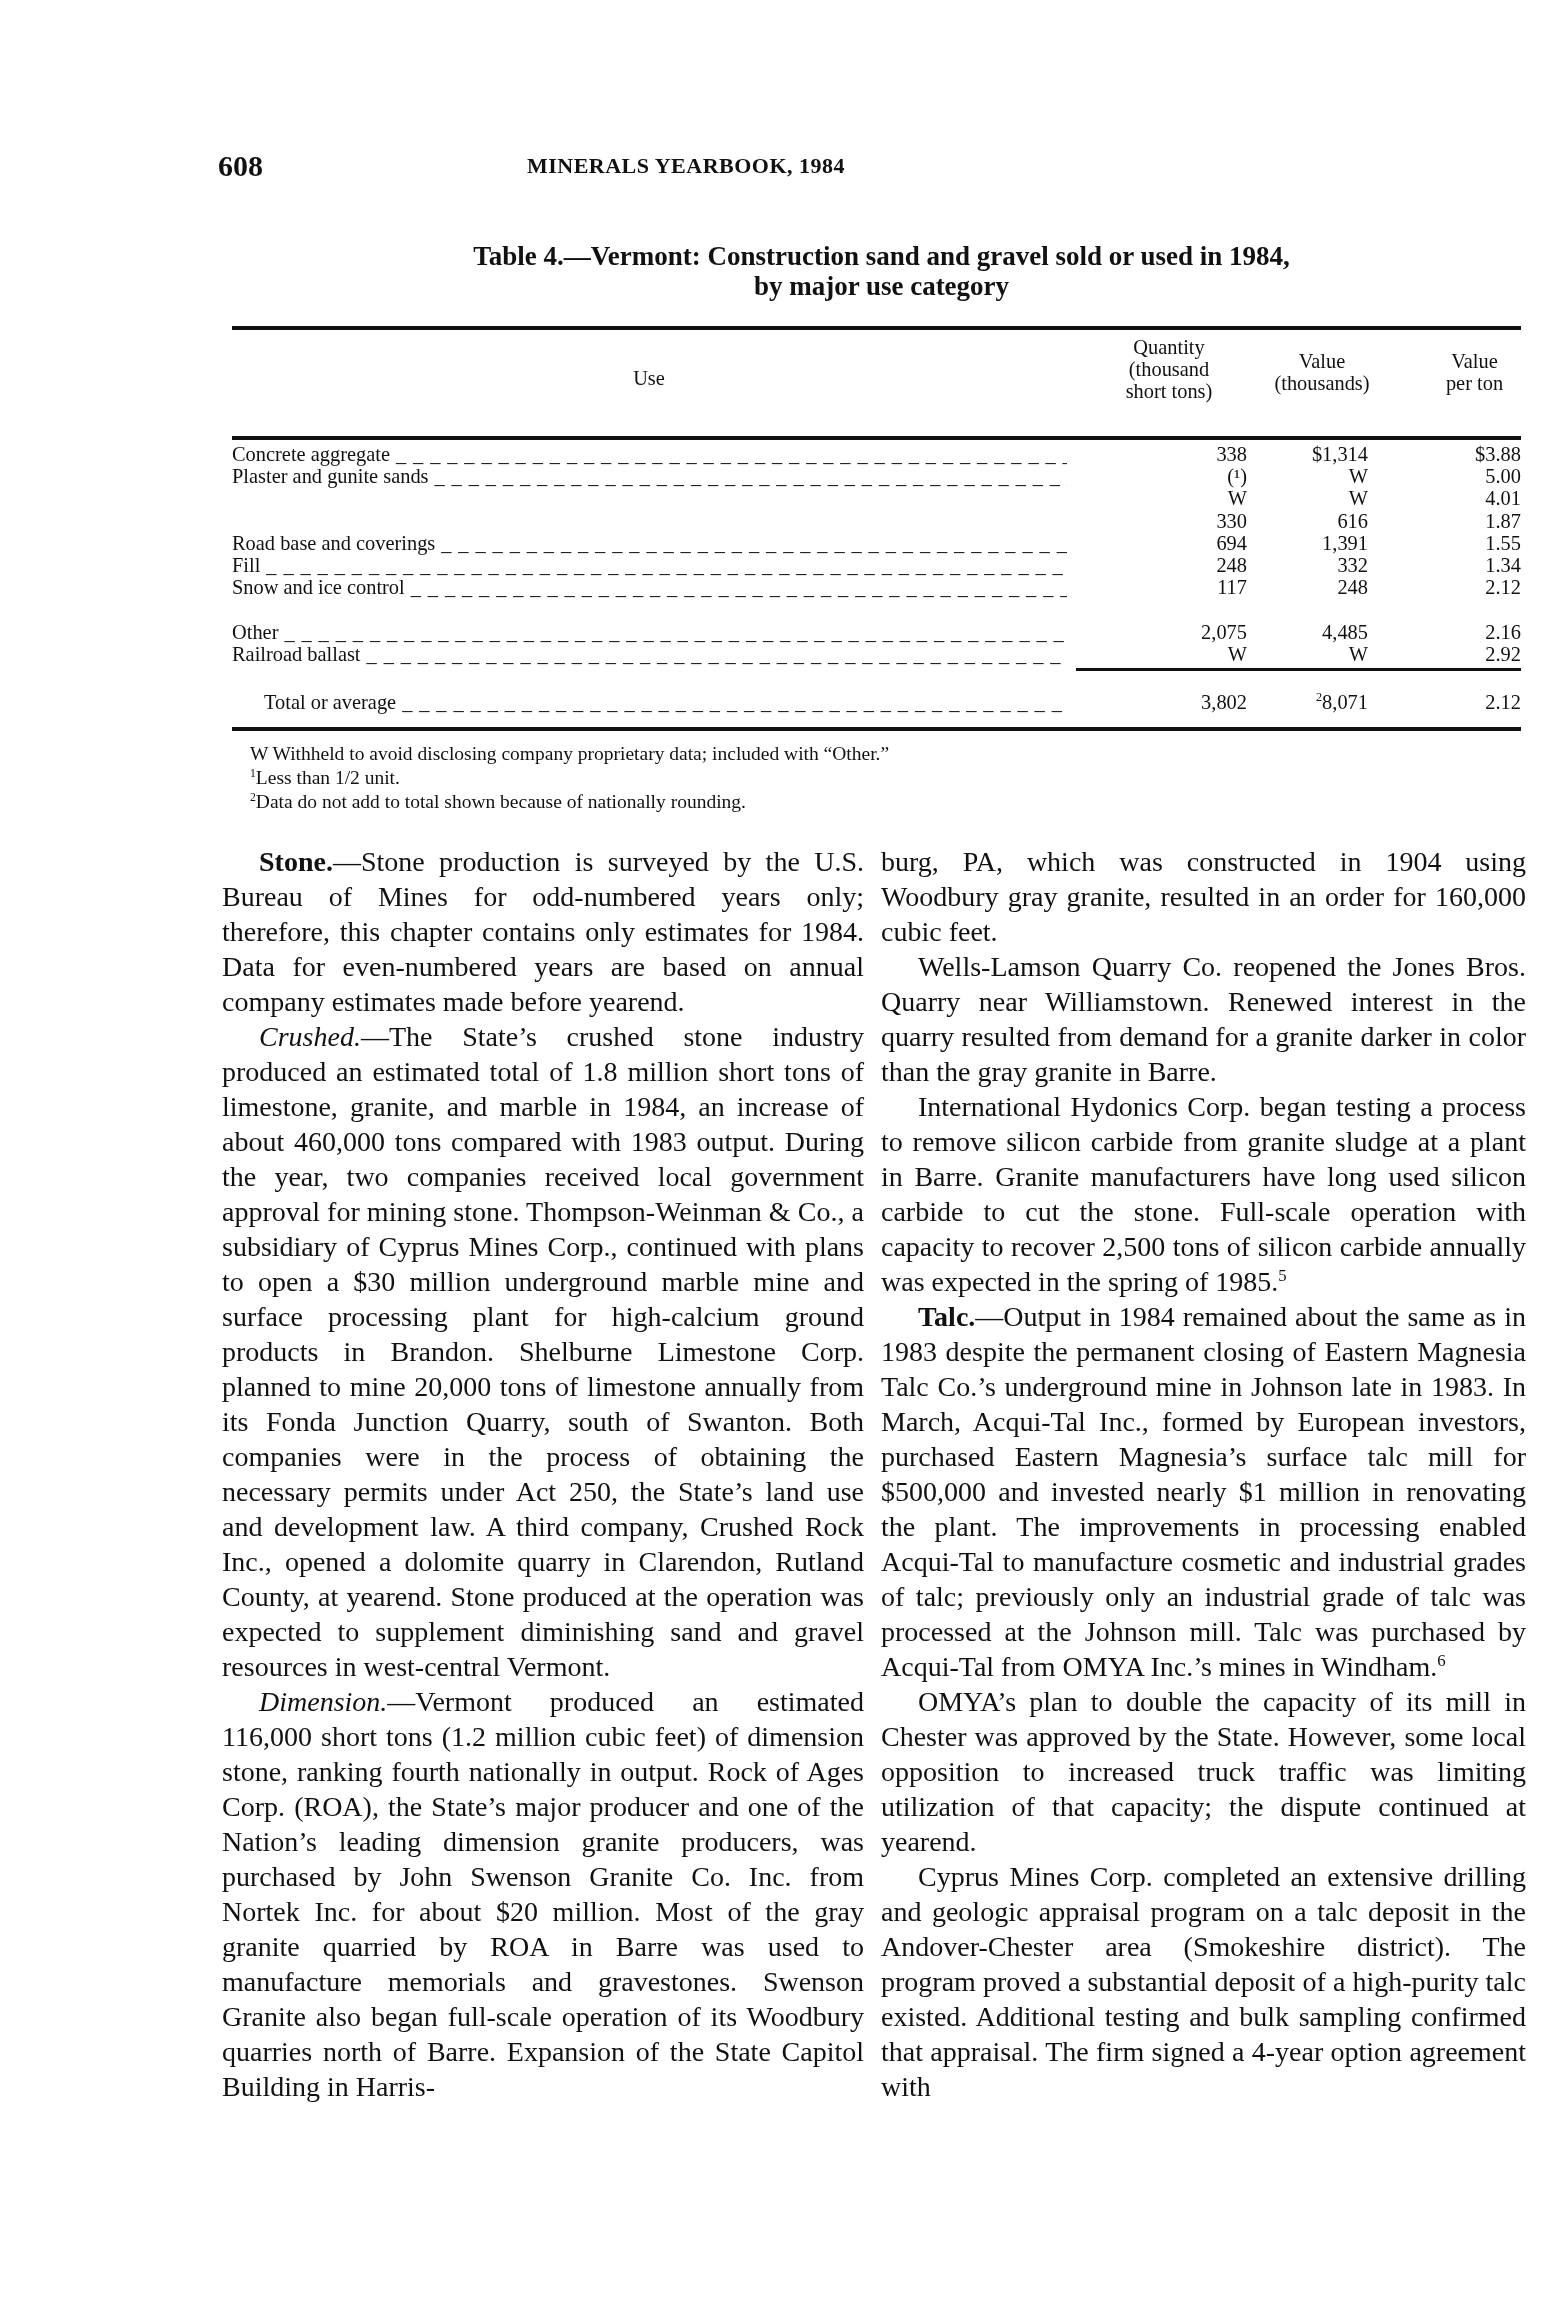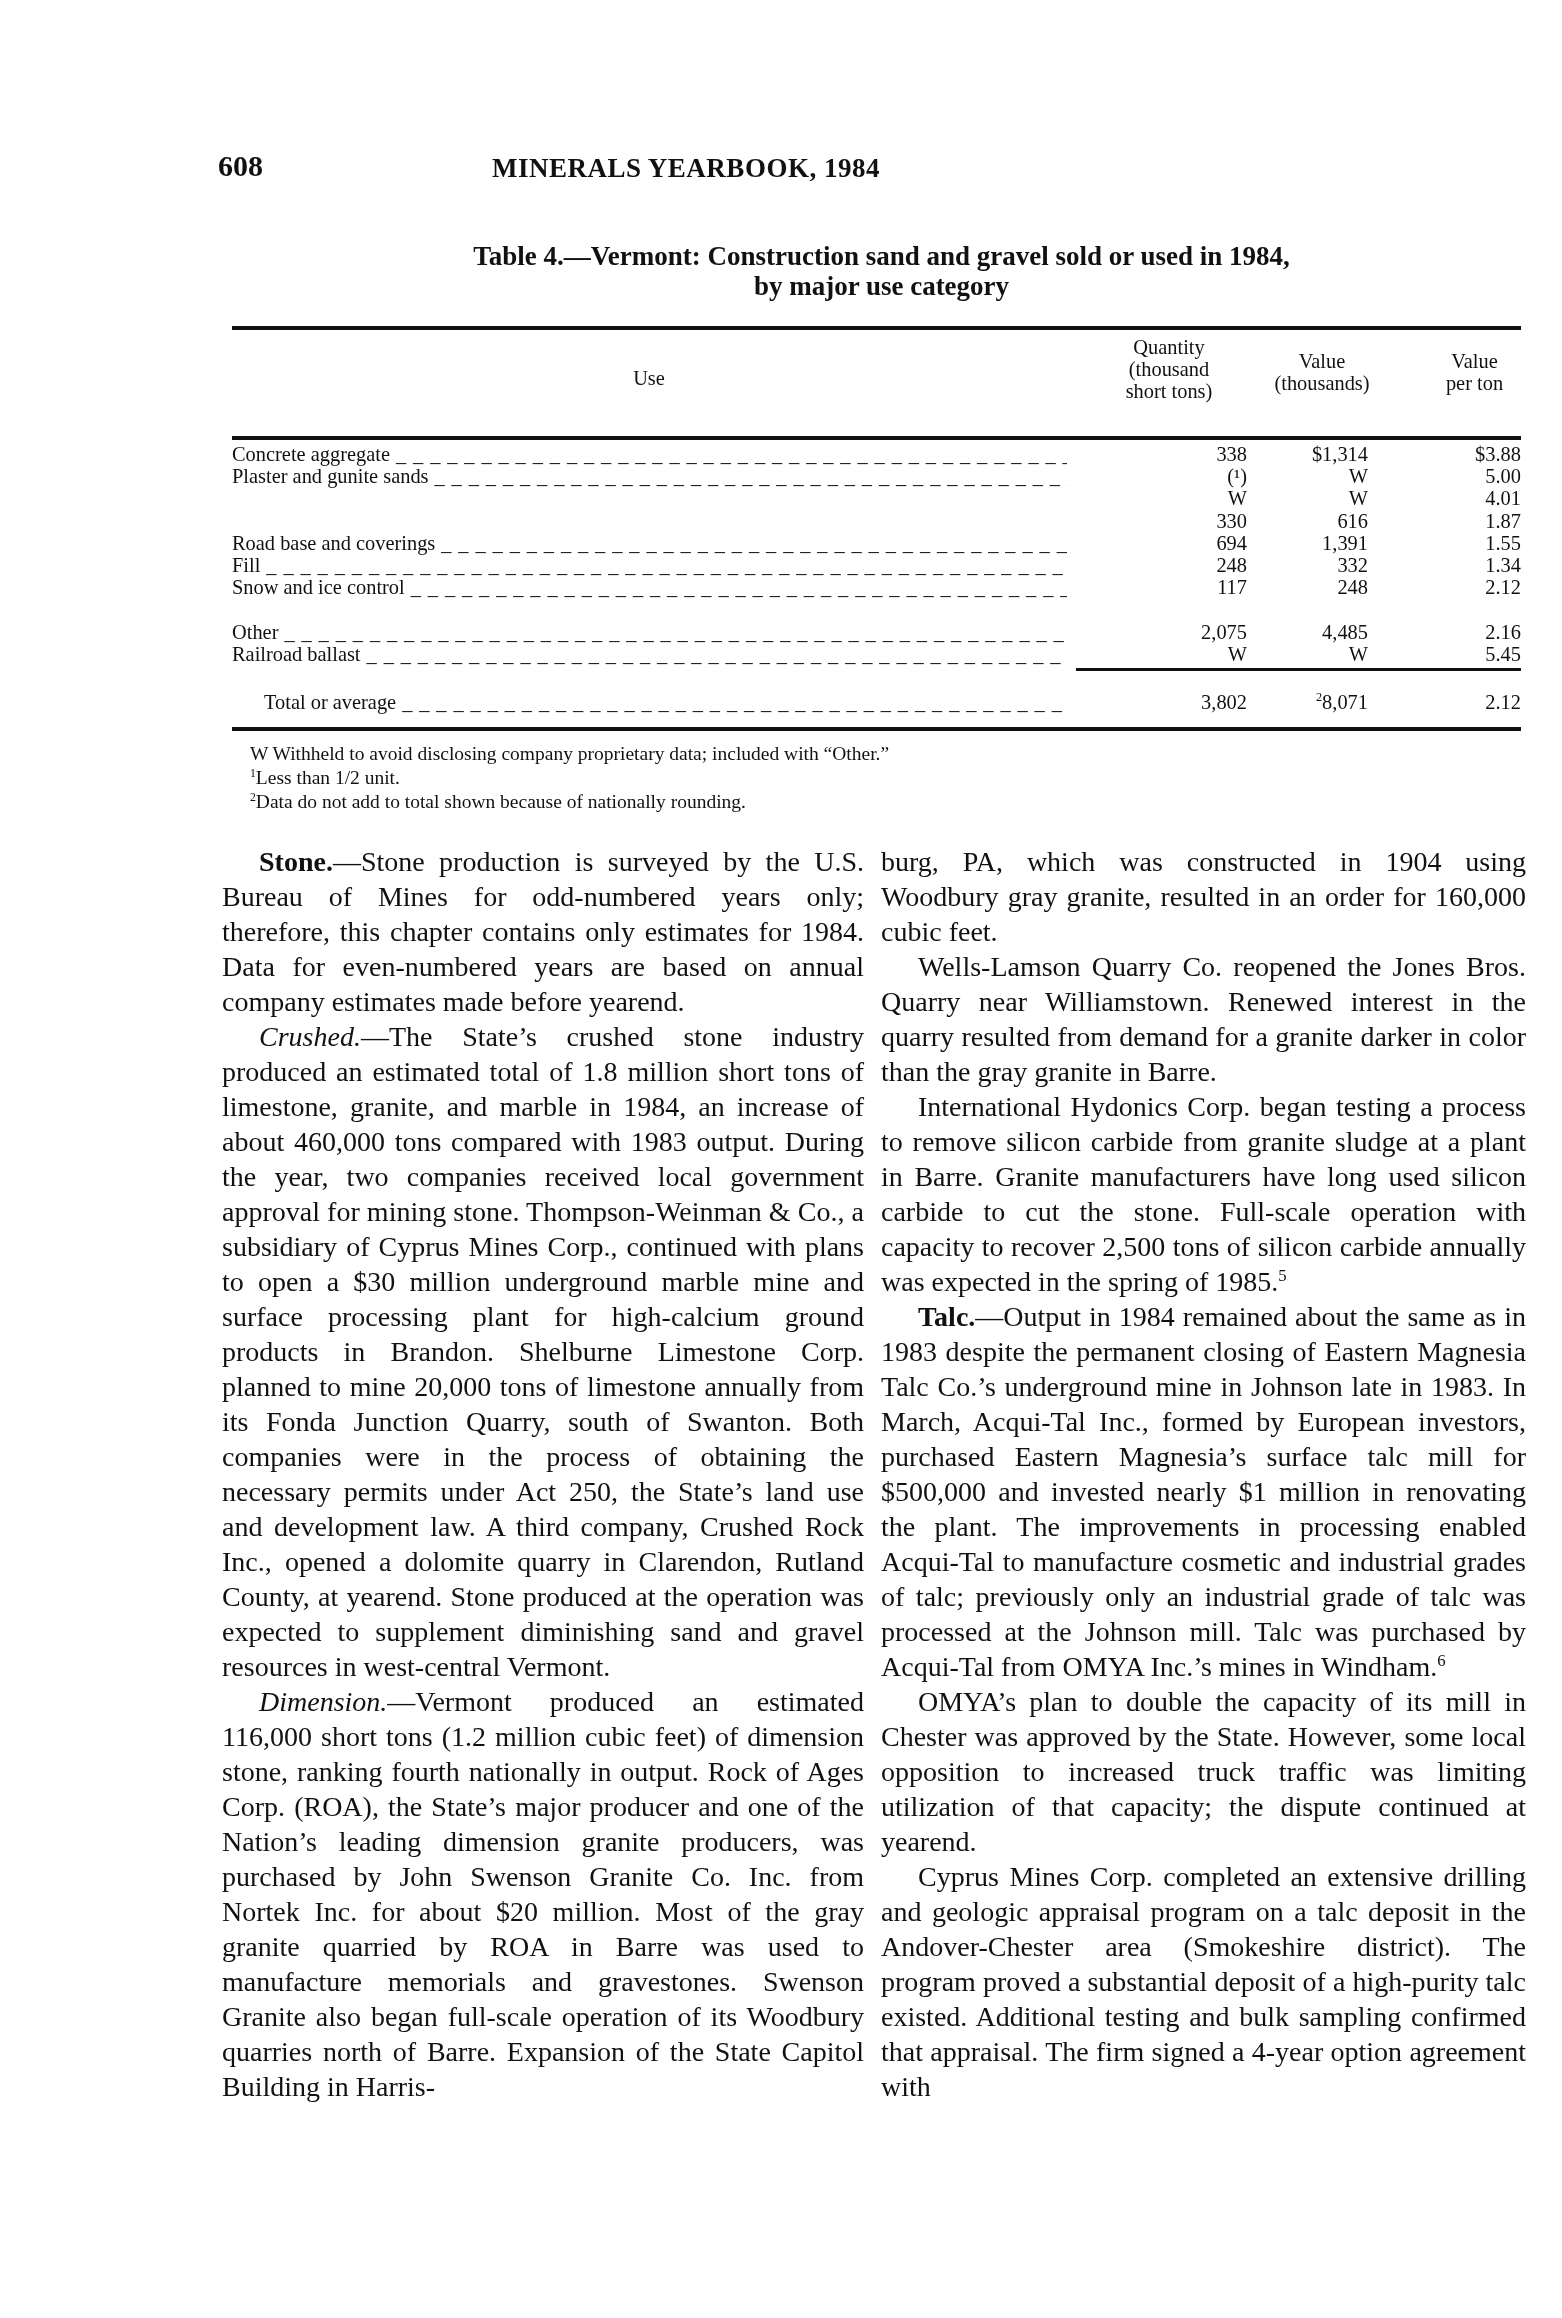--- a/index.html
+++ b/index.html
@@ -1,20 +1,20 @@
 <!DOCTYPE html>
 <html style="font-size:7.4px"><head>
 <meta charset="utf-8">
 <style>
   html, body { margin:0; padding:0; background:#ffffff; }
   body { width:1562px; height:2553px; position:relative; overflow:hidden;
          font-family:"DejaVu Serif","Liberation Serif",serif; color:#111; }
   .abs { position:absolute; }
   #page-number { left:218px; top:149px; font-size:30px; font-weight:bold; font-family:"Liberation Serif",serif; }
-  #running-head { left:0; width:1372px; top:153px; text-align:center; font-size:27px; font-weight:bold; font-family:"Liberation Serif",serif; letter-spacing:0.5px; }
+  #running-head { left:0; width:1372px; top:153px; text-align:center; font-size:22px; font-weight:bold; font-family:"Liberation Serif",serif; letter-spacing:0.5px; }
   #table-title { left:223px; width:1317px; top:241px; text-align:center; font-size:27px; font-weight:bold; line-height:30px; font-family:"Liberation Serif",serif; }
   .rule { position:absolute; background:#111; height:4.2px; }
   #table-head { position:absolute; left:232px; width:1289px; top:336px; height:97px; font-family:"Liberation Serif",serif; font-size:20.4px; line-height:22px; }
   .th { position:absolute; text-align:center; }
   .row { position:absolute; left:232px; width:1289px; height:23px; font-family:"Liberation Serif",serif; font-size:20.4px; line-height:23px; }
   .row .label { position:absolute; left:0; width:835px; white-space:nowrap; overflow:hidden; }
   .row .label::after { content:" _ _ _ _ _ _ _ _ _ _ _ _ _ _ _ _ _ _ _ _ _ _ _ _ _ _ _ _ _ _ _ _ _ _ _ _ _ _ _ _ _ _ _ _ _ _ _ _ _ _ _ _ _ _ _ _ _ _ _ _ _ _ _ _ _ _"; letter-spacing:0.9px; }
   .row .c1 { position:absolute; right:274px; width:139px; text-align:right; }
   .row .c2 { position:absolute; right:153px; width:139px; text-align:right; }
   .row .c3 { position:absolute; right:0; width:139px; text-align:right; }
@@ -99,21 +99,21 @@
     <div class="row" style="top: 576px;">
       <span class="label">Snow and ice control</span>
       <span class="c1">117</span>
       <span class="c2">248</span>
       <span class="c3">2.12</span>
     </div>
     <div class="row" style="top: 599px; margin-top: 44px;">
       <span class="label">Railroad ballast</span>
       <span class="c1">W</span>
       <span class="c2">W</span>
-      <span class="c3">5.45</span>
+      <span class="c3">2.92</span>
     </div>
     <div class="row" style="top: 621px;">
       <span class="label">Other</span>
       <span class="c1">2,075</span>
       <span class="c2">4,485</span>
       <span class="c3">2.16</span>
     </div>
   </div>
 
 <div class="rule" style="left:1076px;width:445px;top:668px;height:3.2px;"></div>

